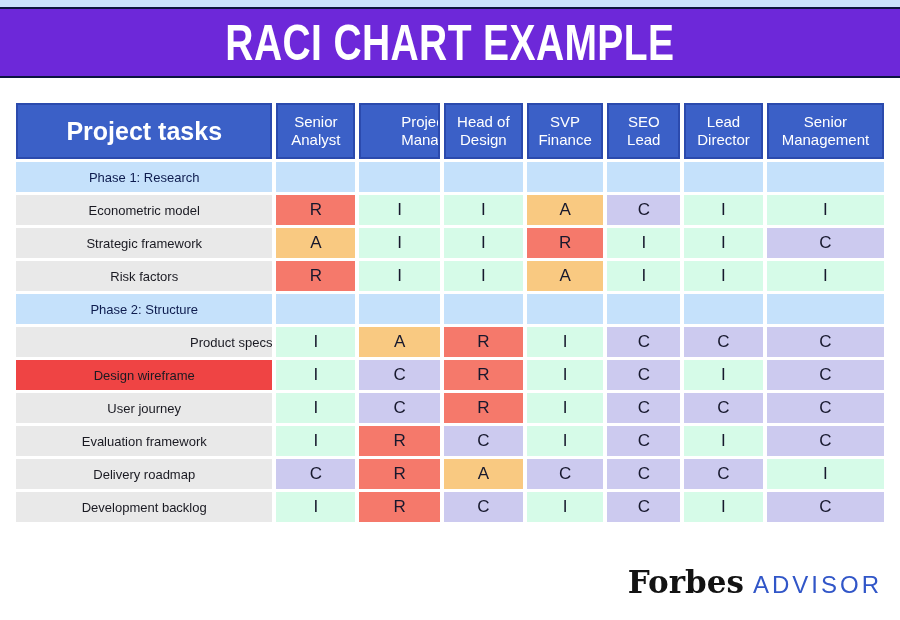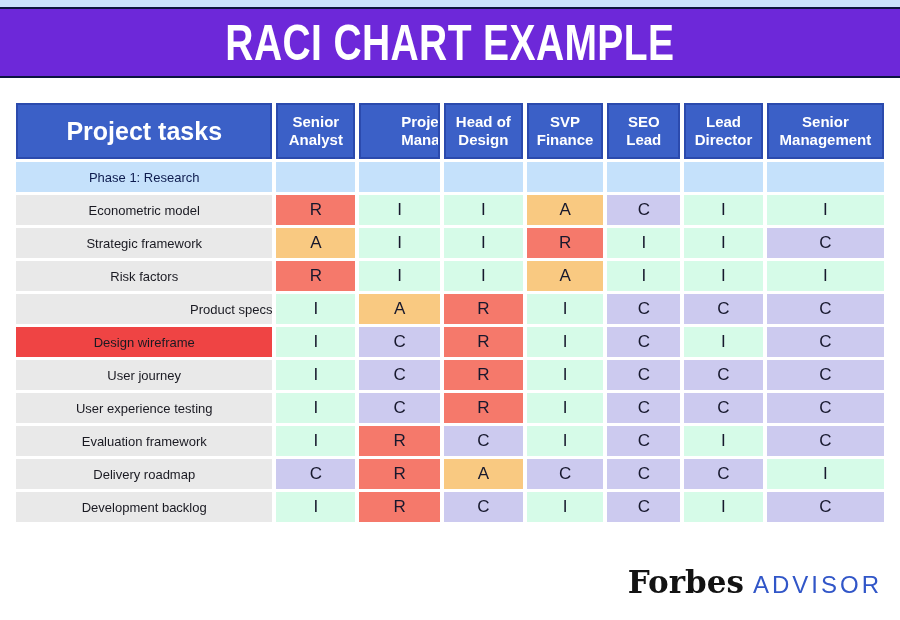--- a/index.html
+++ b/index.html
@@ -56,21 +56,21 @@
   th.corner-header {
     height: 52px;
     font-size: 25px;
     font-weight: bold;
     color: #ffffff;
     border: 2px solid #2B4AAD;
   }
   th.role-header {
     height: 52px;
     font-size: 15px;
-    font-weight: bold;
+    font-weight: normal;
     line-height: 1.18;
     color: #ffffff;
     border: 2px solid #000000;
     padding: 0 2px;
   }
   td.label-cell {
     height: 30px;
     font-size: 13px;
     color: #1A1A22;
   }
@@ -170,20 +170,30 @@
           <td class="label-cell task-cell" style="background: rgb(233, 233, 233); margin-left: 8px;">Risk factors</td>
           <td class="value-cell" style="background: rgb(245, 121, 107);">R</td>
           <td class="value-cell" style="background: rgb(214, 251, 232);">I</td>
           <td class="value-cell" style="background: rgb(214, 251, 232);">I</td>
           <td class="value-cell" style="background: rgb(249, 201, 129);">A</td>
           <td class="value-cell" style="background: rgb(214, 251, 232);">I</td>
           <td class="value-cell" style="background: rgb(214, 251, 232);">I</td>
           <td class="value-cell" style="background: rgb(214, 251, 232);">I</td>
         </tr>
         <tr>
+          <td class="label-cell phase-cell" style="background: rgb(197, 225, 251);">Phase 2: Structure</td>
+          <td class="value-cell" style="background: rgb(197, 225, 251);"></td>
+          <td class="value-cell" style="background: rgb(197, 225, 251);"></td>
+          <td class="value-cell" style="background: rgb(197, 225, 251);"></td>
+          <td class="value-cell" style="background: rgb(197, 225, 251);"></td>
+          <td class="value-cell" style="background: rgb(197, 225, 251);"></td>
+          <td class="value-cell" style="background: rgb(197, 225, 251);"></td>
+          <td class="value-cell" style="background: rgb(197, 225, 251);"></td>
+        </tr>
+        <tr>
           <td class="label-cell task-cell" style="background: rgb(233, 233, 233); text-align: right;">Product specs</td>
           <td class="value-cell" style="background: rgb(214, 251, 232);">I</td>
           <td class="value-cell" style="background: rgb(249, 201, 129);">A</td>
           <td class="value-cell" style="background: rgb(245, 121, 107);">R</td>
           <td class="value-cell" style="background: rgb(214, 251, 232);">I</td>
           <td class="value-cell" style="background: rgb(204, 202, 239);">C</td>
           <td class="value-cell" style="background: rgb(204, 202, 239);">C</td>
           <td class="value-cell" style="background: rgb(204, 202, 239);">C</td>
         </tr>
         <tr>
@@ -191,30 +201,20 @@
           <td class="value-cell" style="background: rgb(214, 251, 232);">I</td>
           <td class="value-cell" style="background: rgb(204, 202, 239);">C</td>
           <td class="value-cell" style="background: rgb(245, 121, 107);">R</td>
           <td class="value-cell" style="background: rgb(214, 251, 232);">I</td>
           <td class="value-cell" style="background: rgb(204, 202, 239);">C</td>
           <td class="value-cell" style="background: rgb(214, 251, 232);">I</td>
           <td class="value-cell" style="background: rgb(204, 202, 239);">C</td>
         </tr>
         <tr>
           <td class="label-cell task-cell" style="background: rgb(233, 233, 233);">User journey</td>
-          <td class="value-cell" style="background: rgb(214, 251, 232);">I</td>
-          <td class="value-cell" style="background: rgb(204, 202, 239);">C</td>
-          <td class="value-cell" style="background: rgb(245, 121, 107);">R</td>
-          <td class="value-cell" style="background: rgb(214, 251, 232);">I</td>
-          <td class="value-cell" style="background: rgb(204, 202, 239);">C</td>
-          <td class="value-cell" style="background: rgb(204, 202, 239);">C</td>
-          <td class="value-cell" style="background: rgb(204, 202, 239);">C</td>
-        </tr>
-        <tr>
-          <td class="label-cell task-cell" style="background: rgb(233, 233, 233);">User experience testing</td>
           <td class="value-cell" style="background: rgb(214, 251, 232);">I</td>
           <td class="value-cell" style="background: rgb(204, 202, 239);">C</td>
           <td class="value-cell" style="background: rgb(245, 121, 107);">R</td>
           <td class="value-cell" style="background: rgb(214, 251, 232);">I</td>
           <td class="value-cell" style="background: rgb(204, 202, 239);">C</td>
           <td class="value-cell" style="background: rgb(204, 202, 239);">C</td>
           <td class="value-cell" style="background: rgb(204, 202, 239);">C</td>
         </tr>
         <tr>
           <td class="label-cell task-cell" style="background: rgb(233, 233, 233);">Evaluation framework</td>

